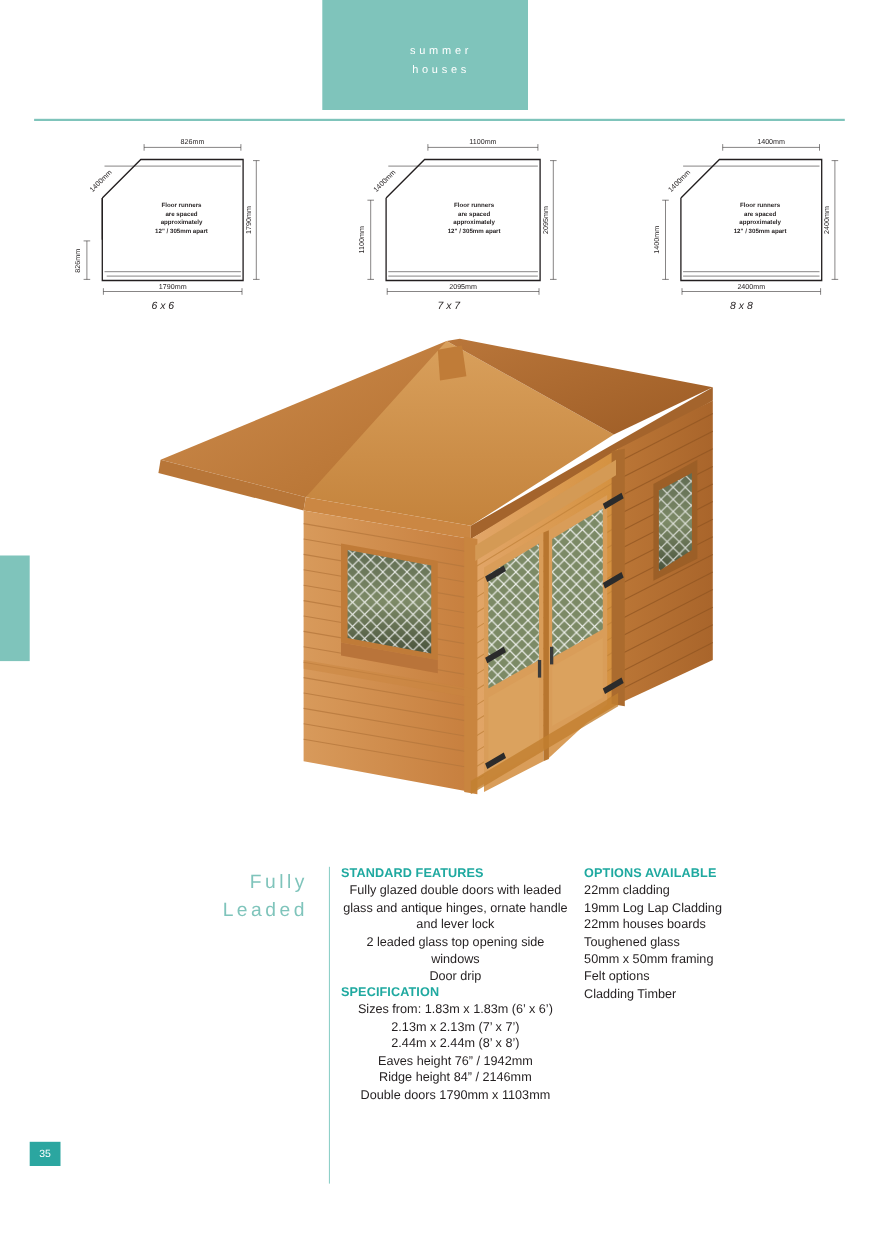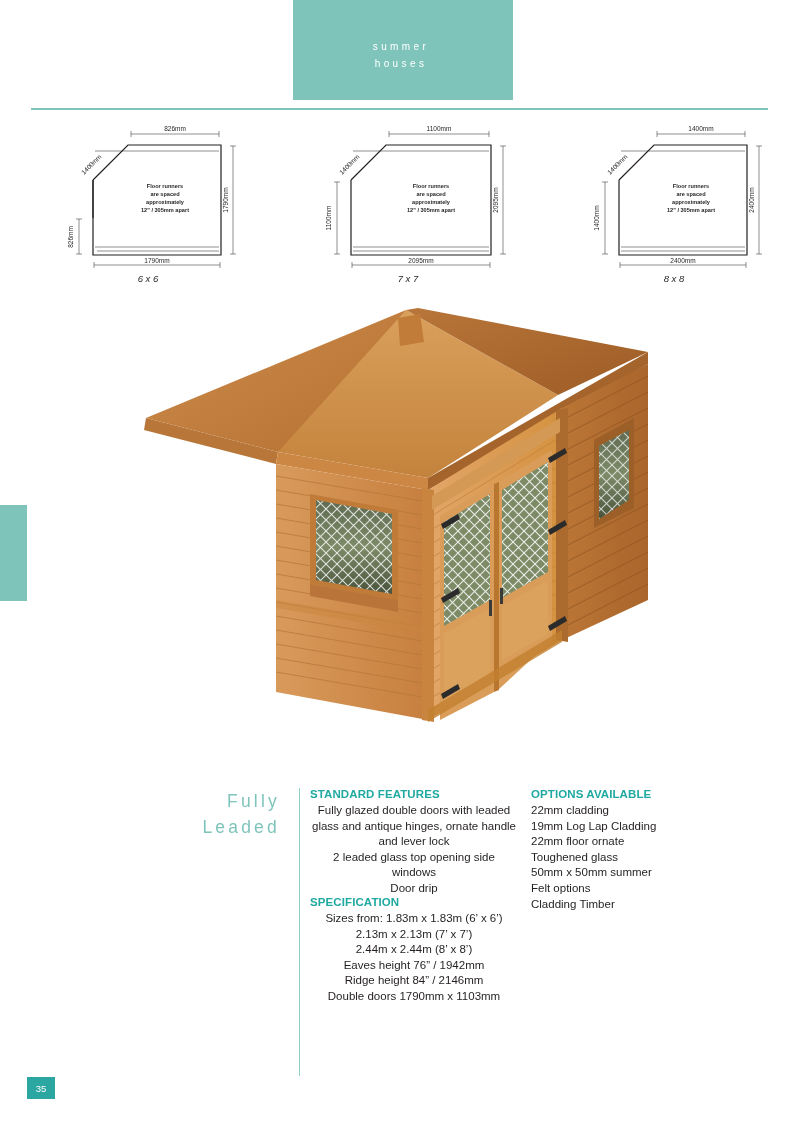--- a/index.html
+++ b/index.html
@@ -11,21 +11,21 @@
     background: #ffffff;
     font-family: "Liberation Sans", sans-serif;
     overflow: hidden;
   }
 
   
   .header-block {
     position: absolute;
     left: 293px;
     top: 0;
-    width: 220px;
+    width: 187px;
     height: 100px;
     background: #7fc4bb;
   }
   .header-block .hdr-line {
     position: absolute;
     left: 0;
     width: 216px;
     text-align: center;
     color: #ffffff;
     font-size: 10px;
@@ -147,21 +147,21 @@
   ul.plain li {
     color: #231f20;
     font-size: 11.5px;
     line-height: 15.6px;
   }
 
   
   .pagenum {
     position: absolute;
     left: 27px;
-    top: 1077px;
+    top: 1038px;
     width: 28px;
     height: 22px;
     background: #2ba6a0;
     color: #ffffff;
     font-size: 9.5px;
     display: flex;
     align-items: center;
     justify-content: center;
   }
 
@@ -498,21 +498,21 @@
   <p class="txt item">Eaves height 76” / 1942mm</p>
   <p class="txt item">Ridge height 84” / 2146mm</p>
   <p class="txt item">Double doors 1790mm x 1103mm</p>
 </div>
 
 <div class="col-right">
   <div class="sec-head spaced">OPTIONS AVAILABLE</div>
   <ul class="plain">
     <li>22mm cladding</li>
     <li>19mm Log Lap Cladding</li>
-    <li>22mm floor ornate</li>
+    <li>22mm houses boards</li>
     <li>Toughened glass</li>
-    <li>50mm x 50mm summer</li>
+    <li>50mm x 50mm framing</li>
     <li>Felt options</li>
     <li>Cladding Timber</li>
   </ul>
 </div>
 
 <div class="pagenum">35</div>
 
 </body></html>

